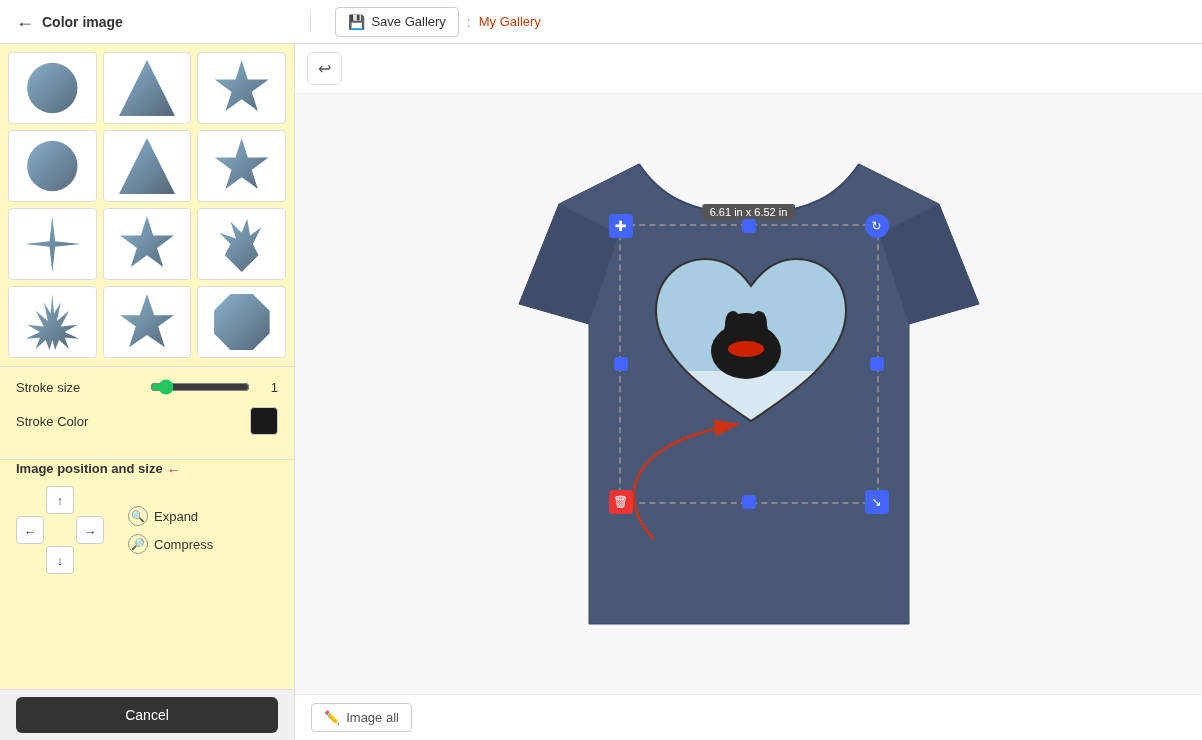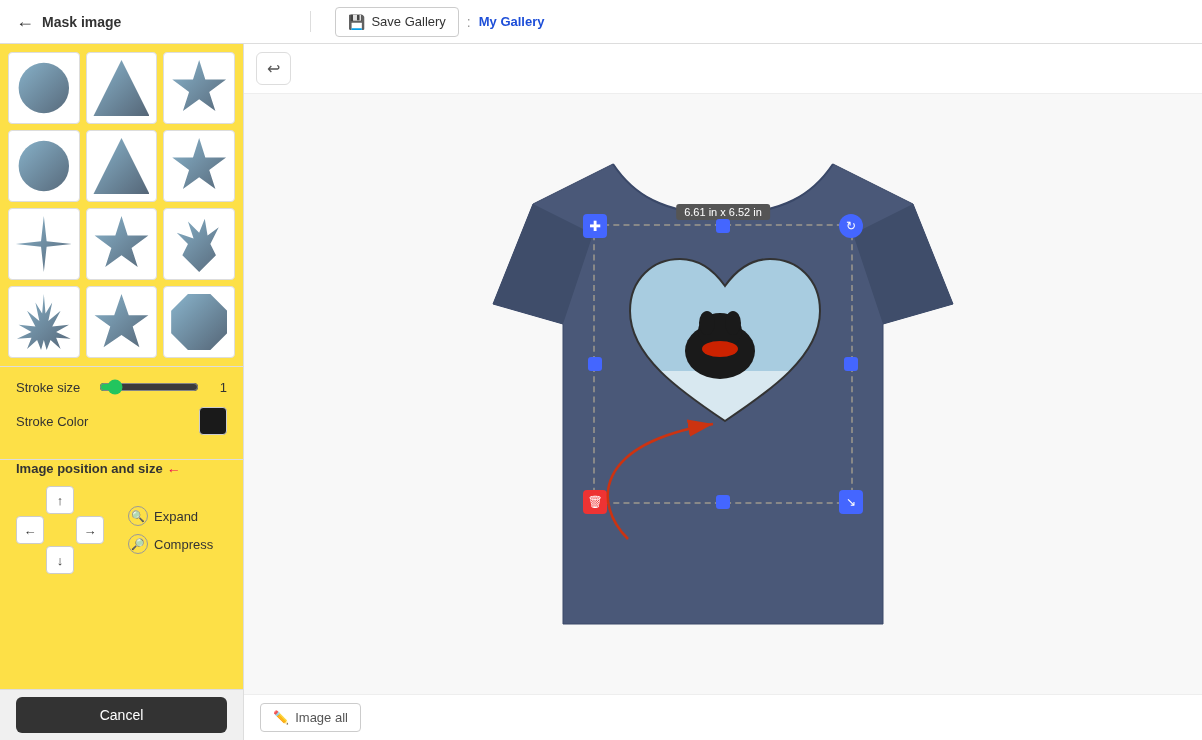--- a/index.html
+++ b/index.html
@@ -17,29 +17,29 @@
     .top-bar-actions { display: flex; align-items: center; gap: 8px; padding-left: 16px; }
     .save-design-btn {
       display: flex; align-items: center; gap: 6px;
       border: 1px solid #ccc; background: #fff; padding: 6px 12px;
       border-radius: 4px; cursor: pointer; font-size: 13px; color: #333;
     }
     .save-design-btn .icon { font-size: 14px; }
     .divider-dot { font-size: 14px; color: #999; }
     .my-gallery-btn {
       background: none; border: none; cursor: pointer;
-      font-size: 13px; color: #1d4ed8; font-weight: 700;
+      font-size: 13px; color: #c2410c; font-weight: 400;
     }
 
     
     .main { display: flex; flex: 1; overflow: hidden; }
 
     
     .sidebar {
-      width: 244px; background: #fde047; border-right: 1px solid #ddd;
+      width: 295px; background: #fef9c3; border-right: 1px solid #ddd;
       display: flex; flex-direction: column; overflow-y: auto; flex-shrink: 0;
     }
 
     
     .mask-grid {
       display: grid; grid-template-columns: repeat(3, 1fr);
       gap: 6px; padding: 8px;
     }
     .mask-item {
       background: #fff; border: 1px solid #ddd; border-radius: 4px;
@@ -138,21 +138,21 @@
     .mask-badge { clip-path: polygon(30% 0%, 70% 0%, 100% 30%, 100% 70%, 70% 100%, 30% 100%, 0% 70%, 0% 30%); background: linear-gradient(135deg, #89b4cc, #567); }
 
     .mask-item-inner { width: 56px; height: 56px; }
   </style>
 </head>
 <body>
 
 <div class="top-bar">
   <div class="top-bar-left">
     <button class="back-btn">←</button>
-    <span class="top-bar-title">Mask image</span>
+    <span class="top-bar-title">Color image</span>
   </div>
   <div class="top-bar-actions">
     <button class="save-design-btn">
       <span class="icon">💾</span>
       <span>Save Gallery</span>
     </button>
     <span class="divider-dot">:</span>
     <button class="my-gallery-btn">My Gallery</button>
   </div>
 </div>

